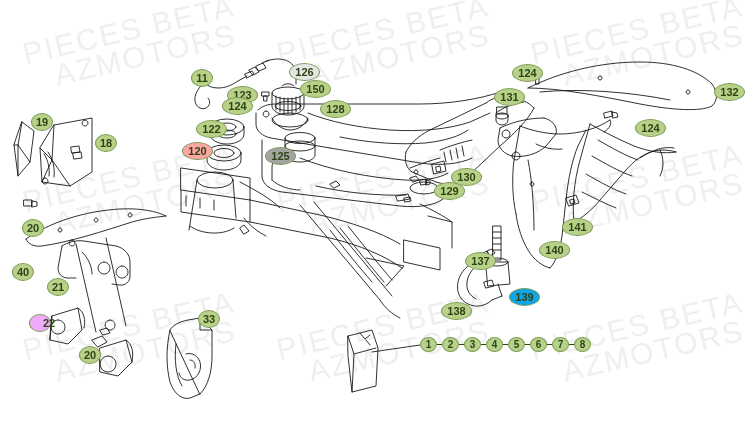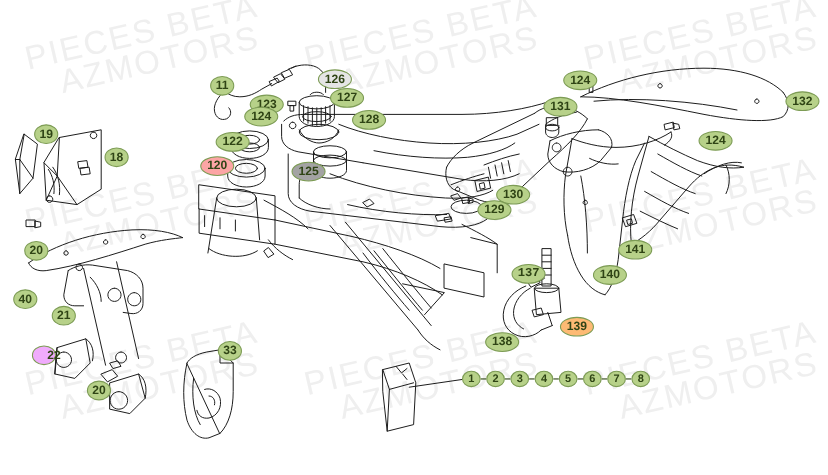--- a/index.html
+++ b/index.html
@@ -345,44 +345,44 @@
       <path d="M372 352 L 420 345"></path>
           <path d="M348 336 L 372 330 L 378 348 L 376 386 L 352 392 L 348 356 Z M348 336 L 354 354 L 376 348 M354 354 L 352 392 M360 333 l5 6 5 -4 M366 340 l4 5"></path>
         </g>
     </svg>
   </div>
 
   <div id="callout-layer">
       <div class="callout c2" style="left: 191px; top: 69px; background: rgb(183, 209, 137); border-color: rgb(125, 156, 85); color: rgb(47, 68, 21);">11</div>
       <div class="callout c3" style="left: 289px; top: 63px; background: #e5e5e5; border-color: rgb(125, 156, 85); color: rgb(47, 68, 21);">126</div>
       <div class="callout c3" style="left: 227px; top: 86px; background: rgb(183, 209, 137); border-color: rgb(125, 156, 85); color: rgb(47, 68, 21);">123</div>
-      <div class="callout c3" style="left: 300px; top: 80px; background: rgb(183, 209, 137); border-color: rgb(125, 156, 85); color: rgb(47, 68, 21);">127</div>
+      <div class="callout c3" style="left: 300px; top: 80px; background: rgb(183, 209, 137); border-color: rgb(125, 156, 85); color: rgb(47, 68, 21);">150</div>
       <div class="callout c3" style="left: 222px; top: 97px; background: rgb(183, 209, 137); border-color: rgb(125, 156, 85); color: rgb(47, 68, 21);">124</div>
       <div class="callout c3" style="left: 320px; top: 100px; background: rgb(183, 209, 137); border-color: rgb(125, 156, 85); color: rgb(47, 68, 21);">128</div>
       <div class="callout c3" style="left: 512px; top: 64px; background: rgb(183, 209, 137); border-color: rgb(125, 156, 85); color: rgb(47, 68, 21);">124</div>
       <div class="callout c3" style="left: 494px; top: 88px; background: rgb(183, 209, 137); border-color: rgb(125, 156, 85); color: rgb(47, 68, 21);">131</div>
       <div class="callout c3" style="left: 714px; top: 83px; background: rgb(183, 209, 137); border-color: rgb(125, 156, 85); color: rgb(47, 68, 21);">132</div>
       <div class="callout c3" style="left: 635px; top: 119px; background: rgb(183, 209, 137); border-color: rgb(125, 156, 85); color: rgb(47, 68, 21);">124</div>
       <div class="callout c2" style="left: 31px; top: 113px; background: rgb(183, 209, 137); border-color: rgb(125, 156, 85); color: rgb(47, 68, 21);">19</div>
       <div class="callout c2" style="left: 95px; top: 134px; background: rgb(183, 209, 137); border-color: rgb(125, 156, 85); color: rgb(47, 68, 21);">18</div>
       <div class="callout c3" style="left: 196px; top: 120px; background: rgb(183, 209, 137); border-color: rgb(125, 156, 85); color: rgb(47, 68, 21);">122</div>
       <div class="callout c3" style="left: 182px; top: 142px; background: #fca5a5; border-color: rgb(125, 156, 85); color: rgb(47, 68, 21);">120</div>
       <div class="callout c3" style="left: 265px; top: 147px; background: #a3a3a3; border-color: rgb(125, 156, 85); color: rgb(47, 68, 21);">125</div>
       <div class="callout c3" style="left: 451px; top: 168px; background: rgb(183, 209, 137); border-color: rgb(125, 156, 85); color: rgb(47, 68, 21);">130</div>
       <div class="callout c3" style="left: 434px; top: 182px; background: rgb(183, 209, 137); border-color: rgb(125, 156, 85); color: rgb(47, 68, 21);">129</div>
       <div class="callout c2" style="left: 22px; top: 219px; background: rgb(183, 209, 137); border-color: rgb(125, 156, 85); color: rgb(47, 68, 21);">20</div>
       <div class="callout c3" style="left: 562px; top: 218px; background: rgb(183, 209, 137); border-color: rgb(125, 156, 85); color: rgb(47, 68, 21);">141</div>
       <div class="callout c3" style="left: 539px; top: 241px; background: rgb(183, 209, 137); border-color: rgb(125, 156, 85); color: rgb(47, 68, 21);">140</div>
-      <div class="callout c3" style="left: 465px; top: 240px; background: rgb(183, 209, 137); border-color: rgb(125, 156, 85); color: rgb(47, 68, 21); font-family: Liberation Mono, monospace;">137</div>
+      <div class="callout c3" style="left: 465px; top: 252px; background: rgb(183, 209, 137); border-color: rgb(125, 156, 85); color: rgb(47, 68, 21);">137</div>
       <div class="callout c2" style="left: 12px; top: 263px; background: rgb(183, 209, 137); border-color: rgb(125, 156, 85); color: rgb(47, 68, 21);">40</div>
       <div class="callout c2" style="left: 47px; top: 278px; background: rgb(183, 209, 137); border-color: rgb(125, 156, 85); color: rgb(47, 68, 21);">21</div>
       <div class="callout c2" style="left: 29px; top: 314px; background: #f0abfc; border-color: rgb(125, 156, 85); color: rgb(47, 68, 21); padding-left: 18px;">22</div>
       <div class="callout c2" style="left: 79px; top: 346px; background: rgb(183, 209, 137); border-color: rgb(125, 156, 85); color: rgb(47, 68, 21);">20</div>
       <div class="callout c2" style="left: 198px; top: 310px; background: rgb(183, 209, 137); border-color: rgb(125, 156, 85); color: rgb(47, 68, 21);">33</div>
-      <div class="callout c3" style="left: 509px; top: 288px; background: #fdba74; border-color: rgb(125, 156, 85); color: rgb(47, 68, 21);">139</div>
+      <div class="callout c3" style="left: 509px; top: 288px; background: #0ea5e9; border-color: rgb(125, 156, 85); color: rgb(47, 68, 21);">139</div>
       <div class="callout c3" style="left: 441px; top: 302px; background: rgb(183, 209, 137); border-color: rgb(125, 156, 85); color: rgb(47, 68, 21);">138</div>
     </div>
 
 <div class="seq-row" style="left: 420px; top: 337px;">
       <div class="callout c1" style="background: rgb(183, 209, 137); border-color: rgb(125, 156, 85); color: rgb(47, 68, 21);">1</div>
       <span class="seq-dash"></span>
       <div class="callout c1" style="background: rgb(183, 209, 137); border-color: rgb(125, 156, 85); color: rgb(47, 68, 21);">2</div>
       <span class="seq-dash"></span>
       <div class="callout c1" style="background: rgb(183, 209, 137); border-color: rgb(125, 156, 85); color: rgb(47, 68, 21);">3</div>
       <span class="seq-dash"></span>

